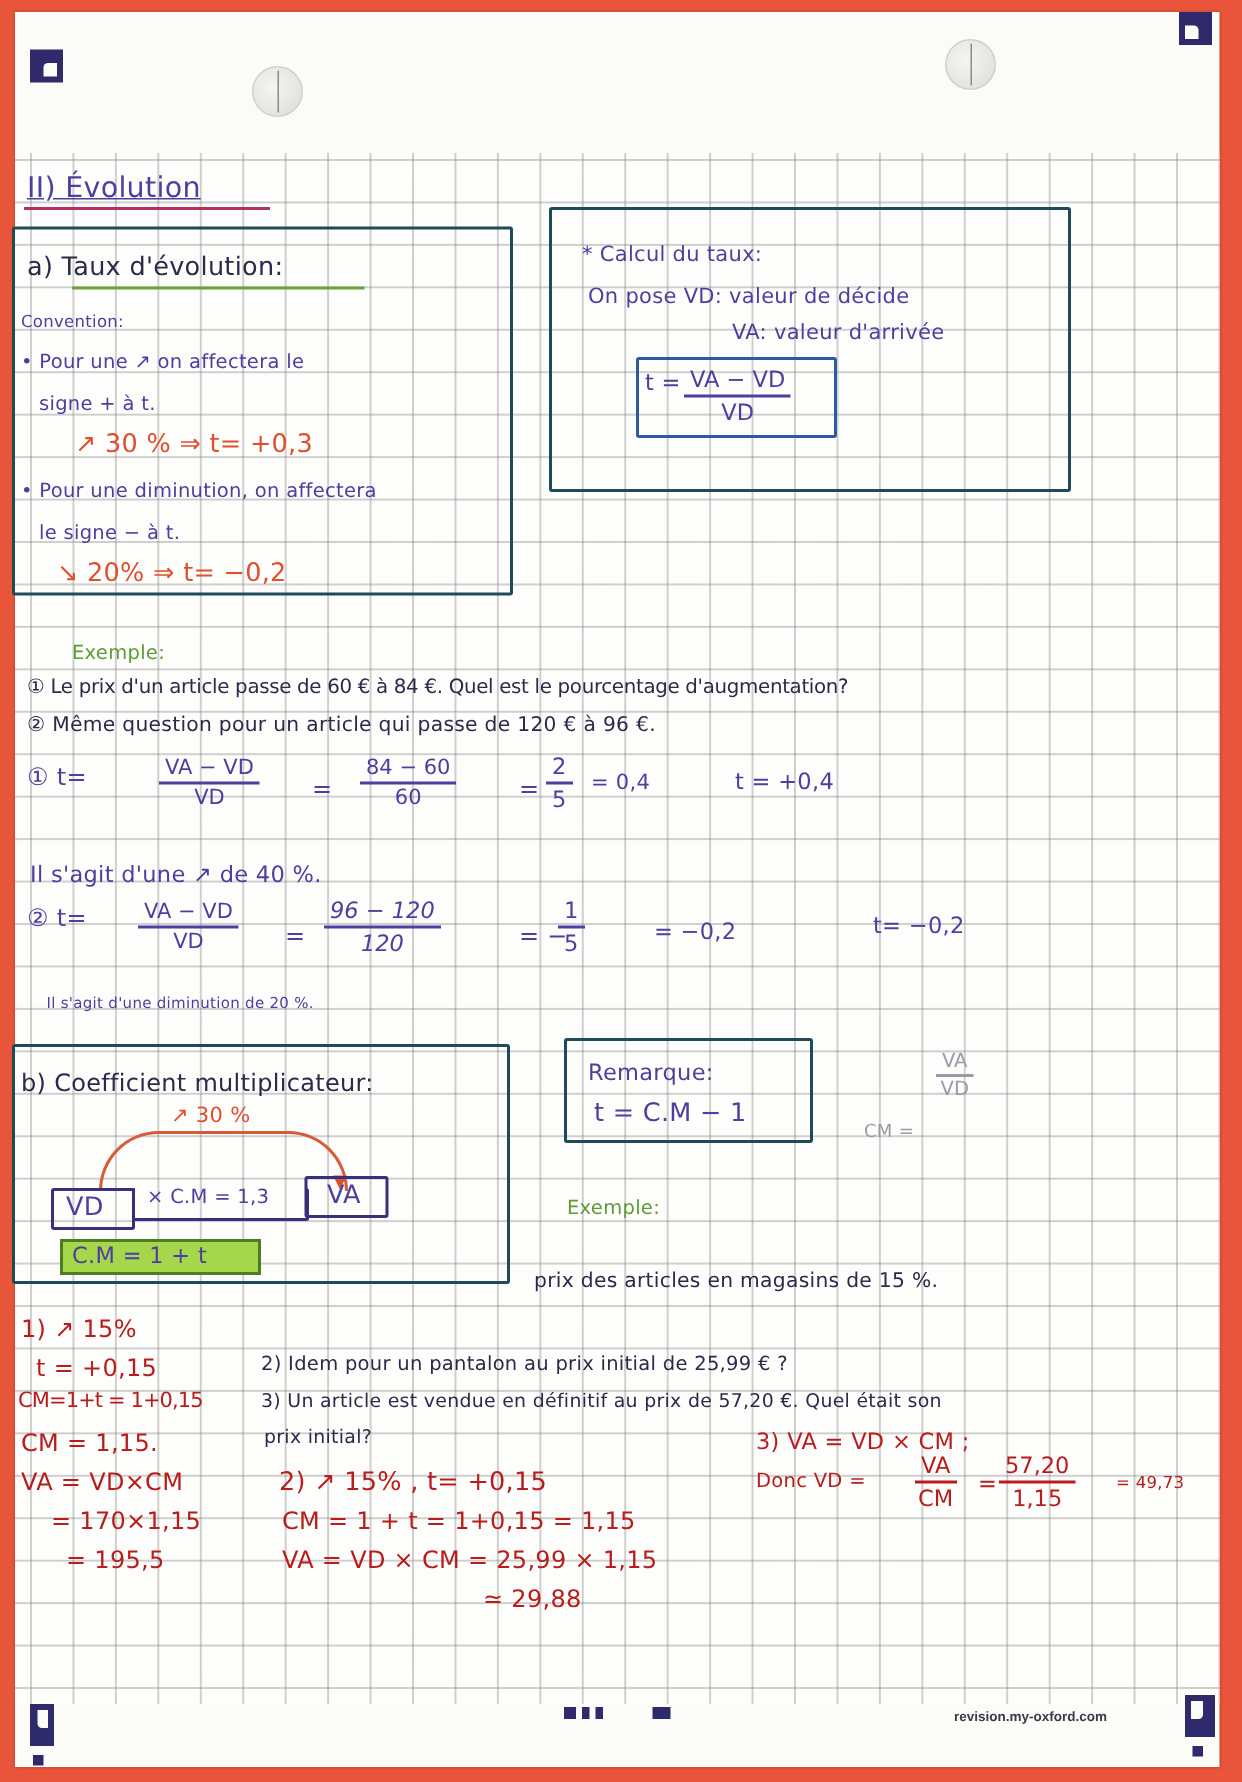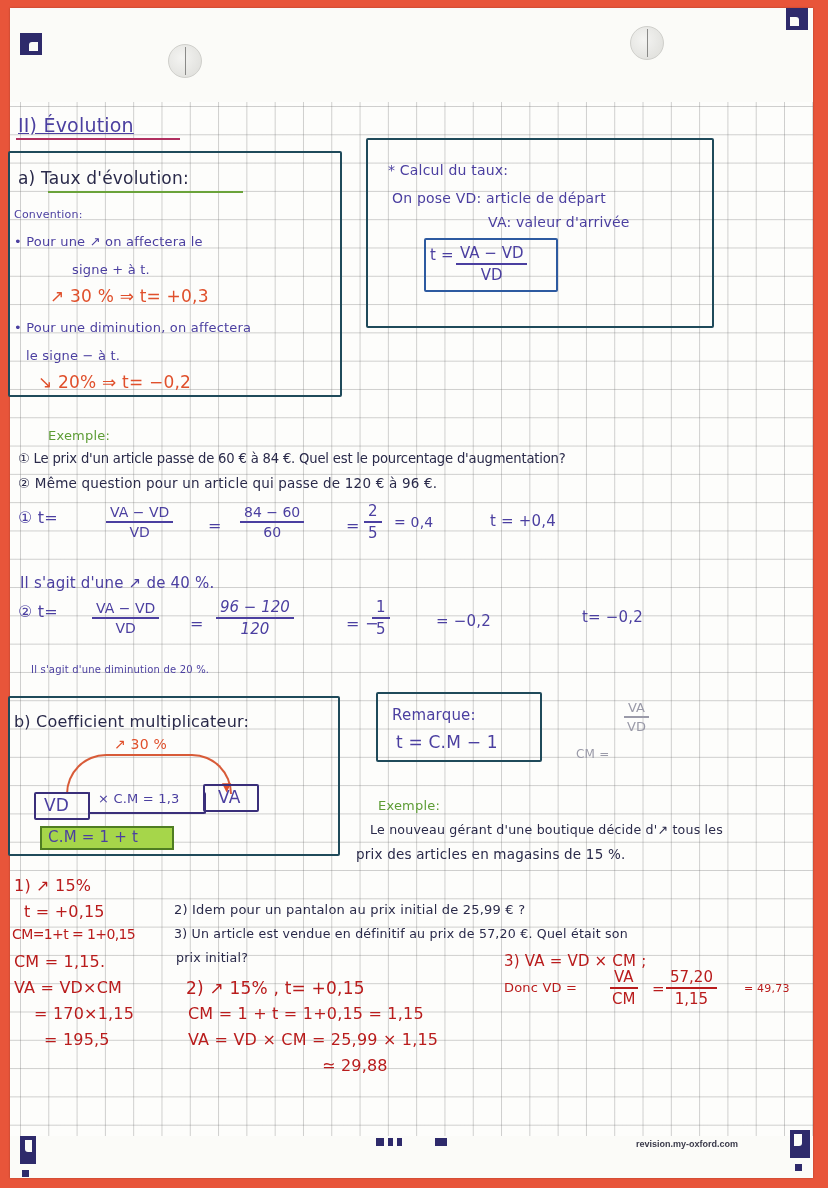--- a/index.html
+++ b/index.html
@@ -109,29 +109,29 @@
   <div class="footer-url">revision.my-oxford.com</div>
 
   <div class="hw purple" style="left:8px;top:106px;font-size:19px;text-decoration:underline;">II) Évolution</div>
   <div class="underline-red" style="left:6px;top:130px;width:164px;"></div>
 
   <div class="box" style="left:-2px;top:143px;width:334px;height:246px;"></div>
   <div class="hw dark" style="left:8px;top:160px;font-size:17px;">a) Taux d'évolution:</div>
   <div class="underline-green" style="left:38px;top:183px;width:195px;"></div>
   <div class="hw purple" style="left:4px;top:200px;font-size:11px;">Convention:</div>
   <div class="hw purple" style="left:4px;top:226px;font-size:13px;">• Pour une ↗ on affectera le</div>
-  <div class="hw purple" style="left:16px;top:254px;font-size:13px;margin-left:46px;">signe  +  à t.</div>
+  <div class="hw purple" style="left:16px;top:254px;font-size:13px;">signe  +  à t.</div>
   <div class="hw orange" style="left:40px;top:278px;font-size:17px;">↗ 30 % ⇒  t= +0,3</div>
   <div class="hw purple" style="left:4px;top:312px;font-size:13px;">• Pour une diminution, on affectera</div>
   <div class="hw purple" style="left:16px;top:340px;font-size:13px;">le signe  −  à t.</div>
   <div class="hw orange" style="left:28px;top:364px;font-size:17px;">↘ 20% ⇒  t= −0,2</div>
 
   <div class="box" style="left:356px;top:130px;width:348px;height:190px;"></div>
   <div class="hw purple" style="left:378px;top:154px;font-size:14px;">* Calcul du taux:</div>
-  <div class="hw purple" style="left:382px;top:182px;font-size:14px;">On pose  VD: article de départ</div>
+  <div class="hw purple" style="left:382px;top:182px;font-size:14px;">On pose  VD: valeur de décide</div>
   <div class="hw purple" style="left:478px;top:206px;font-size:14px;">VA: valeur d'arrivée</div>
   <div class="box blue" style="left:414px;top:230px;width:134px;height:54px;"></div>
   <div class="hw purple" style="left:420px;top:238px;font-size:15px;">t = </div>
   <div class="frac purple" style="left:446px;top:236px;font-size:15px;">
     <span class="num">VA − VD</span>
     <span class="den">VD</span>
   </div>
 
   <div class="hw green" style="left:38px;top:420px;font-size:13px;">Exemple:</div>
   <div class="hw dark" style="left:8px;top:443px;font-size:13.2px;letter-spacing:-0.2px;">① Le prix d'un article passe de 60 € à 84 €. Quel est le pourcentage d'augmentation?</div>
@@ -192,21 +192,20 @@
   <div class="box" style="left:366px;top:684px;width:166px;height:70px;"></div>
   <div class="hw purple" style="left:382px;top:698px;font-size:15px;">Remarque:</div>
   <div class="hw purple" style="left:386px;top:724px;font-size:17px;">t = C.M − 1</div>
   <div class="hw grey" style="left:566px;top:700px;font-size:12px;margin-top:39px;">CM =</div>
   <div class="frac grey" style="left:614px;top:692px;font-size:13px;">
     <span class="num">VA</span>
     <span class="den">VD</span>
   </div>
 
   <div class="hw green" style="left:368px;top:790px;font-size:13px;">Exemple:</div>
-  <div class="hw dark" style="left:360px;top:814px;font-size:12.6px;">Le nouveau gérant d'une boutique décide d'↗ tous les</div>
   <div class="hw dark" style="left:346px;top:838px;font-size:13.5px;">prix des articles en magasins de 15 %.</div>
 
   <div class="hw dark" style="left:164px;top:894px;font-size:13px;">2) Idem pour un pantalon au prix initial de 25,99 € ?</div>
   <div class="hw dark" style="left:164px;top:918px;font-size:12.6px;">3) Un article est vendue en définitif au prix de 57,20 €. Quel était son</div>
   <div class="hw dark" style="left:166px;top:942px;font-size:12.6px;">prix initial?</div>
 
   <div class="hw blue" style="left:4px;top:868px;font-size:16px;">1) ↗ 15%</div>
   <div class="hw blue" style="left:14px;top:894px;font-size:16px;">t = +0,15</div>
   <div class="hw blue" style="left:2px;top:918px;font-size:14px;letter-spacing:-0.6px;">CM=1+t = 1+0,15</div>
   <div class="hw blue" style="left:4px;top:944px;font-size:16px;">CM = 1,15.</div>

